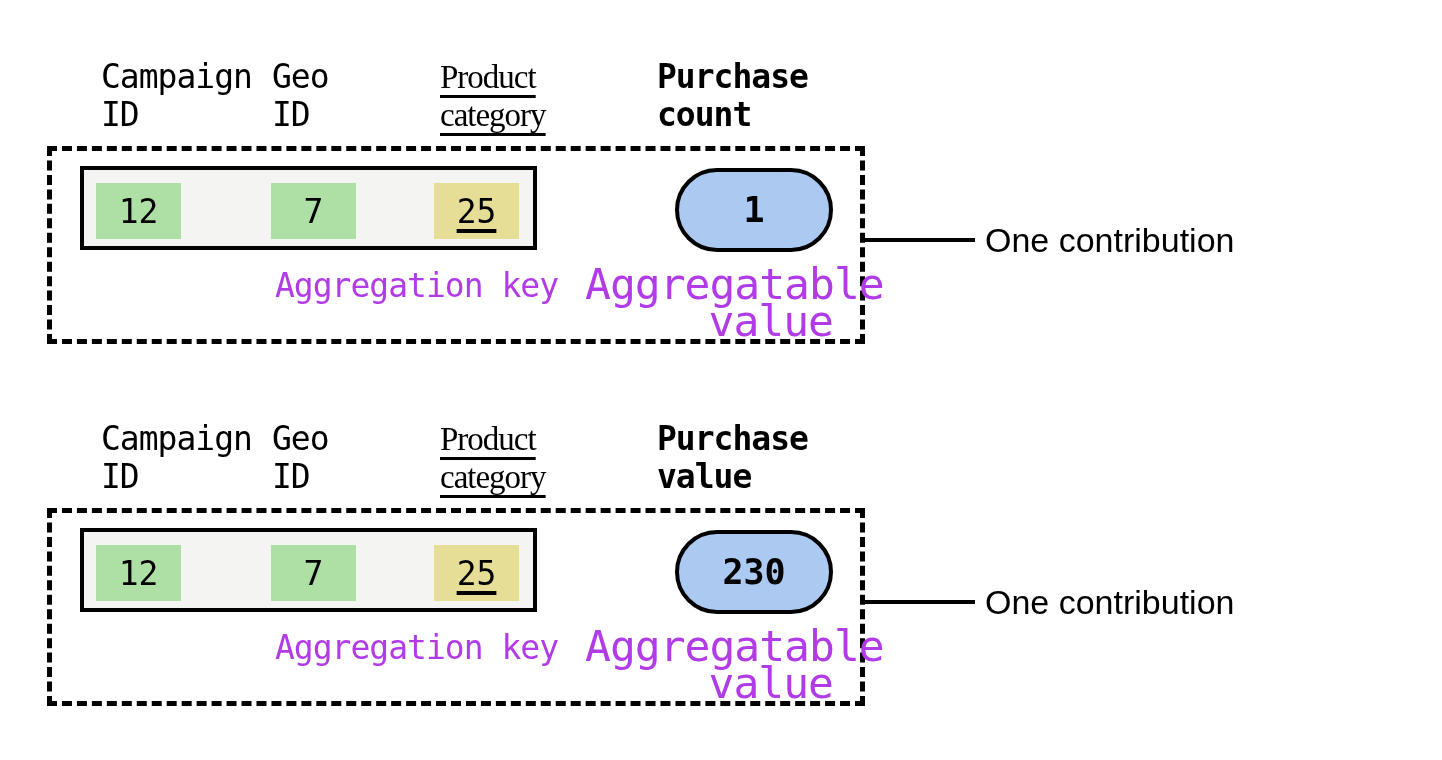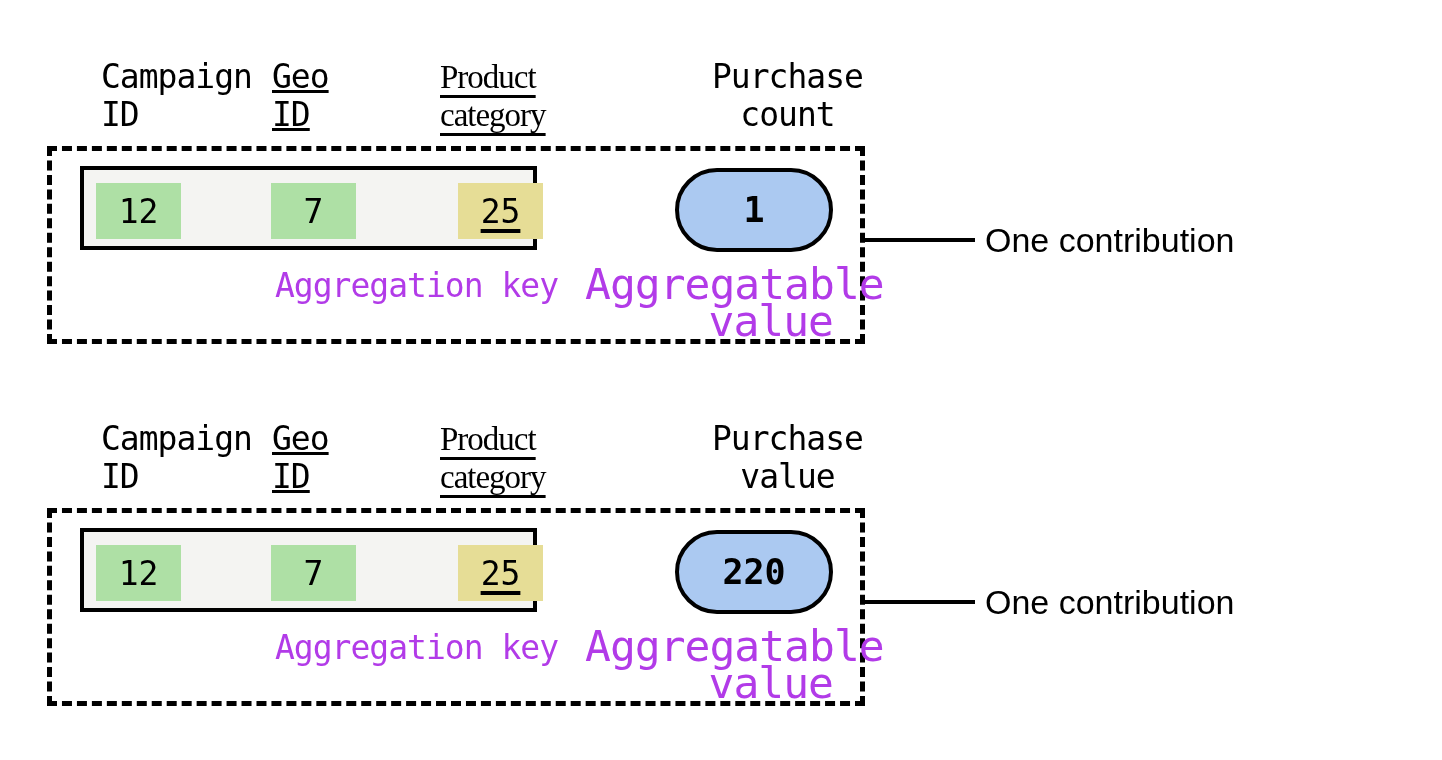--- a/index.html
+++ b/index.html
@@ -26,29 +26,29 @@
 
   .hdr {
     position: absolute;
     top: 58px;
     font-size: 33px;
     line-height: 38px;
     white-space: pre-line;
     letter-spacing: -1px;
   }
   .hdr-campaign { left: 101px; }
-  .hdr-geo      { left: 272px; text-decoration: underline; }
+  .hdr-geo      { left: 272px; }
   .hdr-product  {
     left: 440px;
     text-decoration: underline;
     text-decoration-thickness: 3px;
     text-underline-offset: 7px;
     font-family: Liberation Serif, serif;
   }
-  .hdr-metric   { left: 712px; font-weight: normal; text-align: center; }
+  .hdr-metric   { left: 657px; font-weight: bold; }
 
   .dotted-box {
     position: absolute;
     left: 47px;
     top: 146px;
     width: 808px;
     height: 188px;
     border: 5px dashed #000;
   }
 
@@ -66,21 +66,21 @@
     position: absolute;
     top: 183px;
     height: 56px;
     display: flex;
     align-items: center;
     justify-content: center;
     font-size: 33px;
   }
   .cell-campaign { left: 96px; width: 85px; background: var(--green, #aee0a5); }
   .cell-geo      { left: 271px; width: 85px; background: var(--green, #aee0a5); }
-  .cell-product  { left: 434px; width: 85px; background: var(--yellow, #e6dd96); margin-left: 24px; }
+  .cell-product  { left: 434px; width: 85px; background: var(--yellow, #e6dd96); }
   .cell-product .cell-value {
     text-decoration: underline;
     text-decoration-thickness: 3.5px;
     text-underline-offset: 6px;
   }
 
   .agg-key-label {
     position: absolute;
     left: 240px;
     top: 266px;
@@ -197,20 +197,20 @@
   <div class="cell cell-geo">
     <span class="cell-value">7</span>
   </div>
   <div class="cell cell-product">
     <span class="cell-value">25</span>
   </div>
 
   <div class="agg-key-label">Aggregation key</div>
 
   <div class="pill">
-    <span>220</span>
+    <span>230</span>
   </div>
   <div class="agg-value-label">Aggregatable
 value</div>
 
   <div class="connector-line"></div>
   <div class="contribution-label">One contribution</div>
 </div>
 
 </body></html>

